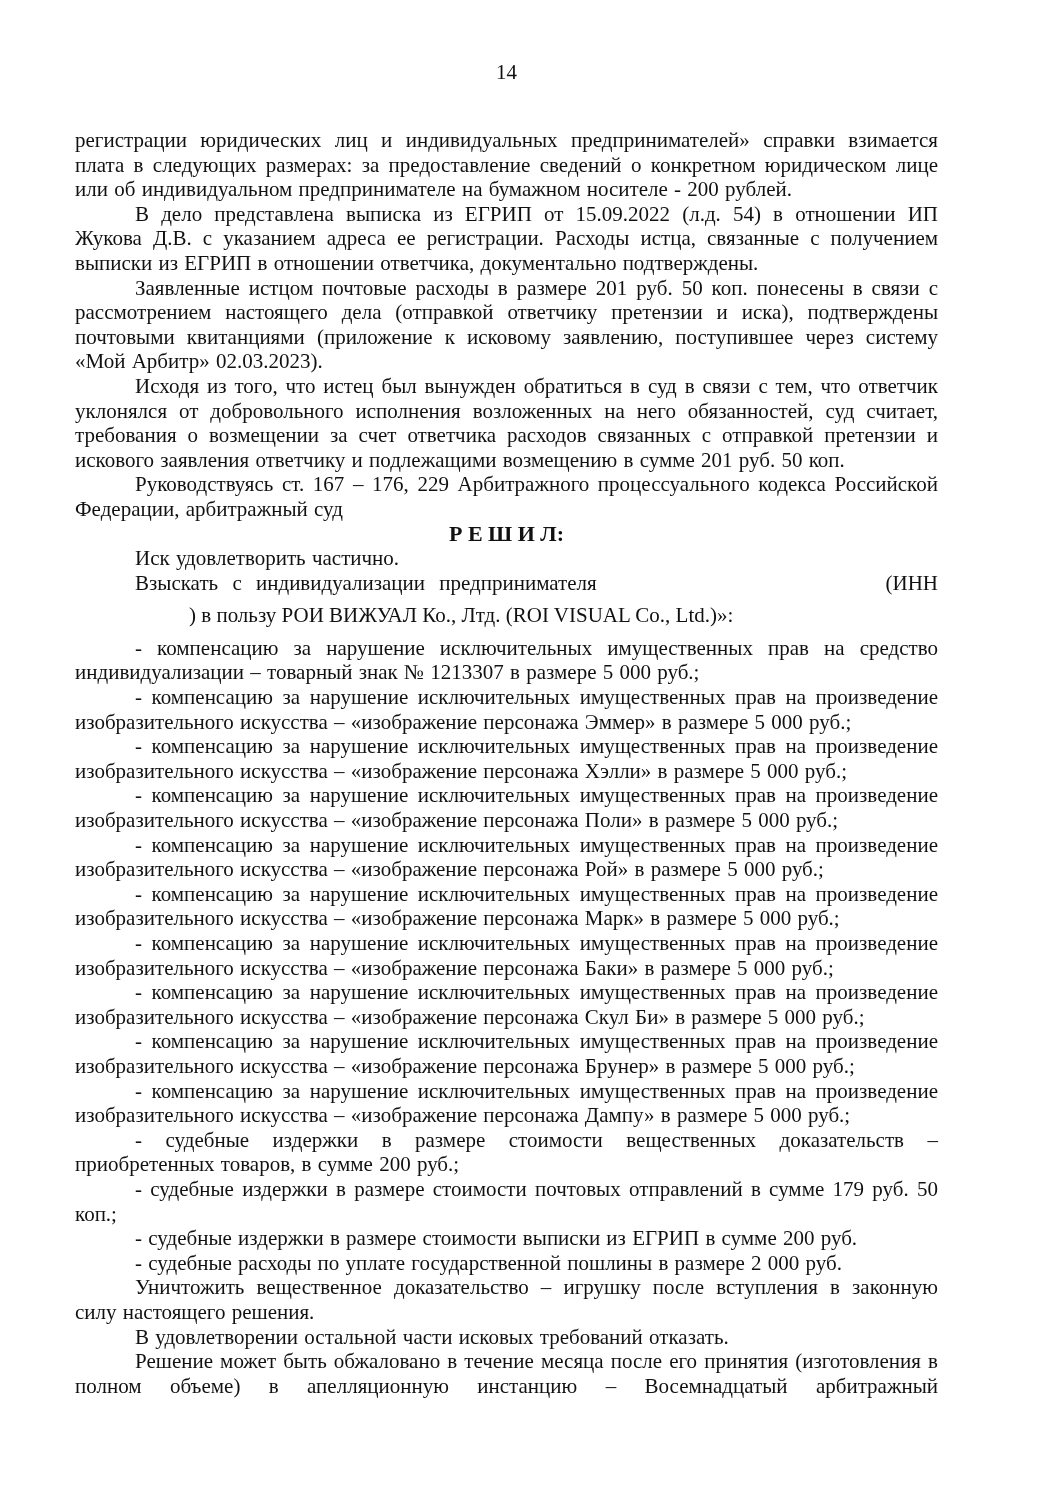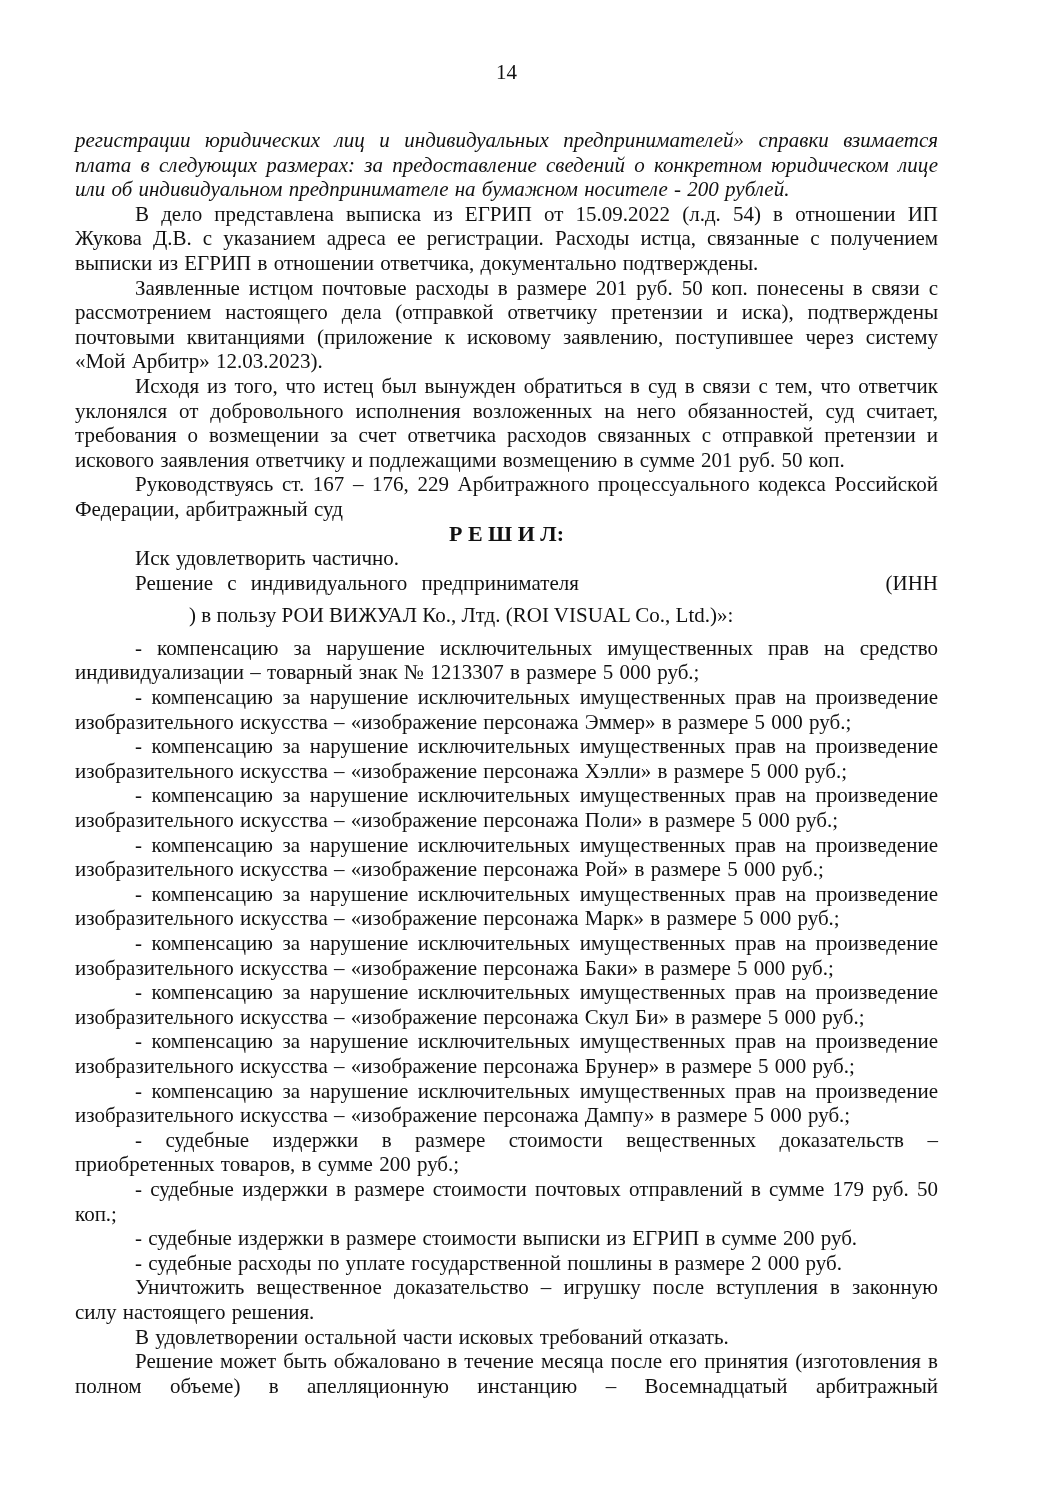--- a/index.html
+++ b/index.html
@@ -34,21 +34,20 @@
     line-height: 24.6px;
   }
   .para {
     margin: 0;
     text-align: justify;
     text-indent: 60px;
     word-spacing: 1px;
   }
   .para.no-indent {
     text-indent: 0;
-    font-style: italic;
   }
   .para.continues {
     text-align-last: justify;
   }
   .resolution-heading {
     margin: 0;
     font-size: 22px;
     font-weight: bold;
     text-align: center;
     line-height: 24.6px;
@@ -76,30 +75,30 @@
 <body>
 
 <div class="page">
 
   <div class="page-number">14</div>
 
   <div class="content">
 
     <p class="para no-indent">регистрации юридических лиц и индивидуальных предпринимателей» справки взимается плата в следующих размерах: за предоставление сведений о конкретном юридическом лице или об индивидуальном предпринимателе на бумажном носителе - 200 рублей.</p>
     <p class="para">В дело представлена выписка из ЕГРИП от 15.09.2022 (л.д. 54) в отношении ИП Жукова Д.В. с указанием адреса ее регистрации. Расходы истца, связанные с получением выписки из ЕГРИП в отношении ответчика, документально подтверждены.</p>
-    <p class="para">Заявленные истцом почтовые расходы в размере 201 руб. 50 коп. понесены в связи с рассмотрением настоящего дела (отправкой ответчику претензии и иска), подтверждены почтовыми квитанциями (приложение к исковому заявлению, поступившее через систему «Мой Арбитр» 12.03.2023).</p>
+    <p class="para">Заявленные истцом почтовые расходы в размере 201 руб. 50 коп. понесены в связи с рассмотрением настоящего дела (отправкой ответчику претензии и иска), подтверждены почтовыми квитанциями (приложение к исковому заявлению, поступившее через систему «Мой Арбитр» 02.03.2023).</p>
     <p class="para">Исходя из того, что истец был вынужден обратиться в суд в связи с тем, что ответчик уклонялся от добровольного исполнения возложенных на него обязанностей, суд считает, требования о возмещении за счет ответчика расходов связанных с отправкой претензии и искового заявления ответчику и подлежащими возмещению в сумме 201 руб. 50 коп.</p>
     <p class="para">Руководствуясь ст. 167 – 176, 229 Арбитражного процессуального кодекса Российской Федерации, арбитражный суд</p>
 
     <h2 class="resolution-heading">Р Е Ш И Л:</h2>
 
     <p class="para">Иск удовлетворить частично.</p>
 
     <div class="split-line">
-      <span class="left-part">Решение с индивидуального предпринимателя</span>
+      <span class="left-part">Взыскать с индивидуализации предпринимателя</span>
       <span class="right-part">(ИНН</span>
     </div>
 
     <p class="beneficiary-line">) в пользу РОИ ВИЖУАЛ Ко., Лтд. (ROI VISUAL Co., Ltd.)»:</p>
 
     <p class="para">- компенсацию за нарушение исключительных имущественных прав на средство индивидуализации – товарный знак № 1213307 в размере 5 000 руб.;</p>
     <p class="para">- компенсацию за нарушение исключительных имущественных прав на произведение изобразительного искусства – «изображение персонажа Эммер» в размере 5 000 руб.;</p>
     <p class="para">- компенсацию за нарушение исключительных имущественных прав на произведение изобразительного искусства – «изображение персонажа Хэлли» в размере 5 000 руб.;</p>
     <p class="para">- компенсацию за нарушение исключительных имущественных прав на произведение изобразительного искусства – «изображение персонажа Поли» в размере 5 000 руб.;</p>
     <p class="para">- компенсацию за нарушение исключительных имущественных прав на произведение изобразительного искусства – «изображение персонажа Рой» в размере 5 000 руб.;</p>

